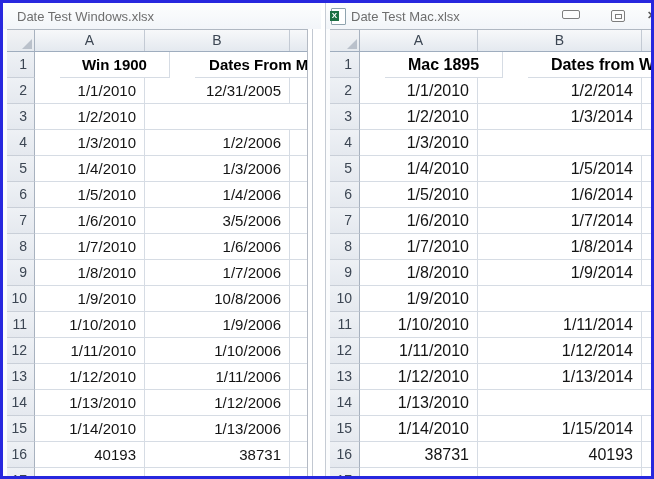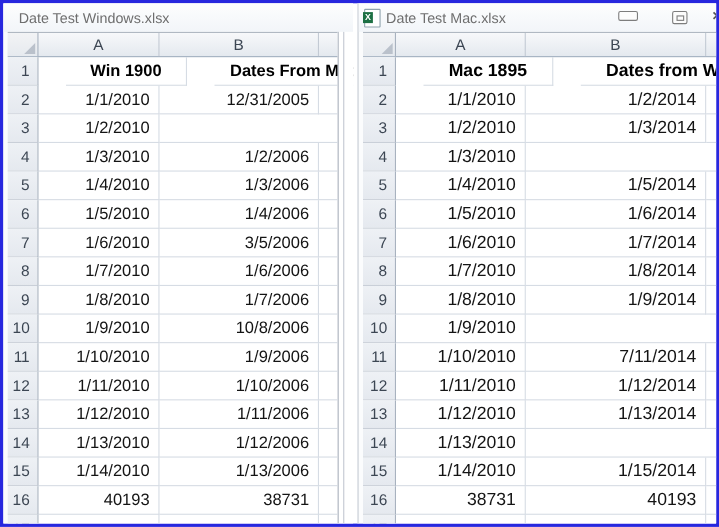--- a/index.html
+++ b/index.html
@@ -270,21 +270,21 @@
             <div class="cell c-part"></div>
           </div>
           <div class="grid-row">
             <div class="row-num">10</div>
             <div class="cell c1">1/9/2010</div>
             <div class="cell c-part"></div>
           </div>
           <div class="grid-row">
             <div class="row-num">11</div>
             <div class="cell c1">1/10/2010</div>
-            <div class="cell c2">7/11/2014</div>
+            <div class="cell c2">1/11/2014</div>
             <div class="cell c-part"></div>
           </div>
           <div class="grid-row">
             <div class="row-num">12</div>
             <div class="cell c1">1/11/2010</div>
             <div class="cell c2">1/12/2014</div>
             <div class="cell c-part"></div>
           </div>
           <div class="grid-row">
             <div class="row-num">13</div>

